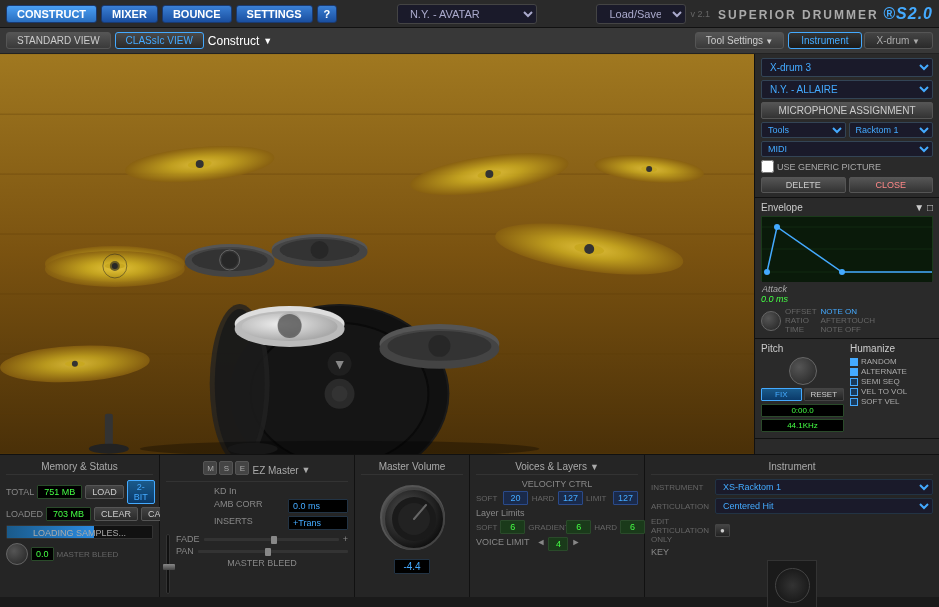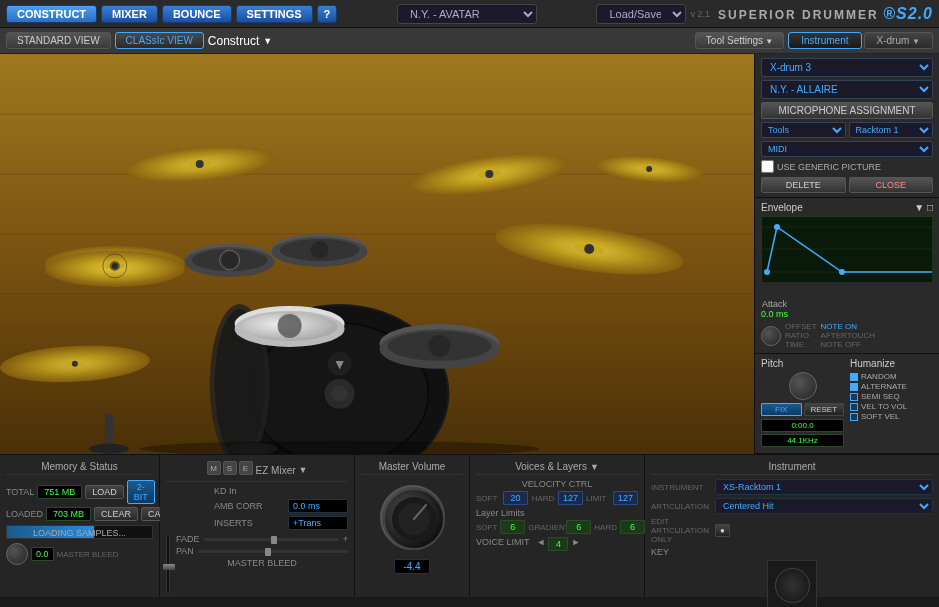--- a/index.html
+++ b/index.html
@@ -40,21 +40,21 @@
     .rp-small-select { flex: 1; background: #1a1a2a; color: #4af; border: 1px solid #345; border-radius: 2px; padding: 1px 2px; font-size: 9px; }
     .rp-checkbox-row { display: flex; align-items: center; gap: 3px; font-size: 9px; color: #aaa; }
     .rp-action-btns { display: flex; gap: 3px; }
     .rp-action-btn { flex: 1; background: linear-gradient(to bottom, #555, #333); color: #ccc; border: 1px solid #555; padding: 2px; font-size: 9px; border-radius: 2px; cursor: pointer; text-align: center; }
     .rp-action-btn.close-btn { color: #f88; }
 
     
     .env-section { padding: 4px 6px; border-bottom: 1px solid #111; }
     .env-header { display: flex; justify-content: space-between; align-items: center; margin-bottom: 3px; font-size: 10px; color: #ccc; }
     .env-canvas { width: 100%; height: 65px; background: #0a1a0a; border: 1px solid #1a3a1a; position: relative; }
-    .env-controls { display: flex; justify-content: space-between; align-items: center; margin-top: 18px; }
+    .env-controls { display: flex; justify-content: space-between; align-items: center; margin-top: 3px; font-style: italic; }
     .env-label { font-size: 9px; color: #aaa; text-align: center; }
     .env-value { font-size: 9px; color: #4f4; text-align: center; }
     .env-knob { width: 20px; height: 20px; background: radial-gradient(circle at 35% 35%, #555, #222); border-radius: 50%; border: 1px solid #666; }
 
     
     .pitch-human { display: flex; padding: 4px 6px; gap: 6px; border-bottom: 1px solid #111; }
     .pitch-section { flex: 1; }
     .human-section { flex: 1; }
     .ph-header { font-size: 10px; color: #ccc; margin-bottom: 3px; }
     .ph-knob { width: 28px; height: 28px; background: radial-gradient(circle at 35% 35%, #555, #222); border-radius: 50%; border: 1px solid #666; margin: 0 auto 3px; }
@@ -82,21 +82,21 @@
     .loading-text { position: absolute; top: 0; left: 0; right: 0; text-align: center; font-size: 9px; color: #aaa; line-height: 14px; }
     .mem-knob-row { display: flex; align-items: center; gap: 3px; margin-top: 4px; }
     .small-knob { width: 22px; height: 22px; background: radial-gradient(circle at 35% 35%, #555, #222); border-radius: 50%; border: 1px solid #666; }
     .mem-display { background: #000; color: #4f4; font-size: 9px; border: 1px solid #2a4a2a; padding: 1px 4px; border-radius: 1px; }
 
     
     .ez-section { width: 195px; background: #252525; border-right: 1px solid #111; padding: 6px; }
     .ez-title { font-size: 10px; color: #aaa; margin-bottom: 4px; text-align: center; border-bottom: 1px solid #333; padding-bottom: 2px; display: flex; justify-content: center; align-items: center; gap: 3px; }
     .ez-icons { display: flex; gap: 2px; margin-bottom: 4px; }
     .ez-icon { width: 14px; height: 14px; background: #444; border: 1px solid #555; border-radius: 2px; cursor: pointer; display: flex; align-items: center; justify-content: center; font-size: 8px; color: #aaa; }
-    .ez-field-row { display: flex; align-items: center; gap: 4px; margin-bottom: 3px; padding-left: 48px; }
+    .ez-field-row { display: flex; align-items: flex-start; gap: 4px; margin-bottom: 3px; padding-left: 48px; }
     .ez-label { font-size: 9px; color: #888; width: 70px; }
     .ez-value { background: #000; color: #4af; border: 1px solid #234; padding: 1px 4px; font-size: 9px; border-radius: 1px; flex: 1; }
     .ez-fade-row { display: flex; align-items: center; gap: 4px; font-size: 9px; color: #888; margin-bottom: 2px; }
     .ez-slider { flex: 1; height: 3px; background: #333; border-radius: 1px; position: relative; }
     .ez-slider-handle { width: 6px; height: 8px; background: #888; position: absolute; top: -2px; left: 50%; border-radius: 1px; }
     .master-bleed { font-size: 9px; color: #888; text-align: center; }
 
     
     .mv-section { width: 115px; background: #252525; border-right: 1px solid #111; padding: 6px; display: flex; flex-direction: column; align-items: center; }
     .mv-title { font-size: 10px; color: #aaa; margin-bottom: 5px; border-bottom: 1px solid #333; padding-bottom: 2px; width: 100%; text-align: center; }
@@ -426,21 +426,21 @@
     </div>
   </div>
 
   <div class="ez-section">
     <div class="ez-title">
       <div class="ez-icons">
         <div class="ez-icon">M</div>
         <div class="ez-icon">S</div>
         <div class="ez-icon">E</div>
       </div>
-      <span>EZ Mixer</span>
+      <span>EZ Master</span>
       <span style="font-size:9px; cursor:pointer;">▼</span>
     </div>
     <div class="ez-field-row">
       <span class="ez-label">KD In</span>
     </div>
     <div class="ez-field-row">
       <span class="ez-label">AMB CORR</span>
       <span class="ez-value">0.0 ms</span>
     </div>
     <div class="ez-field-row">

